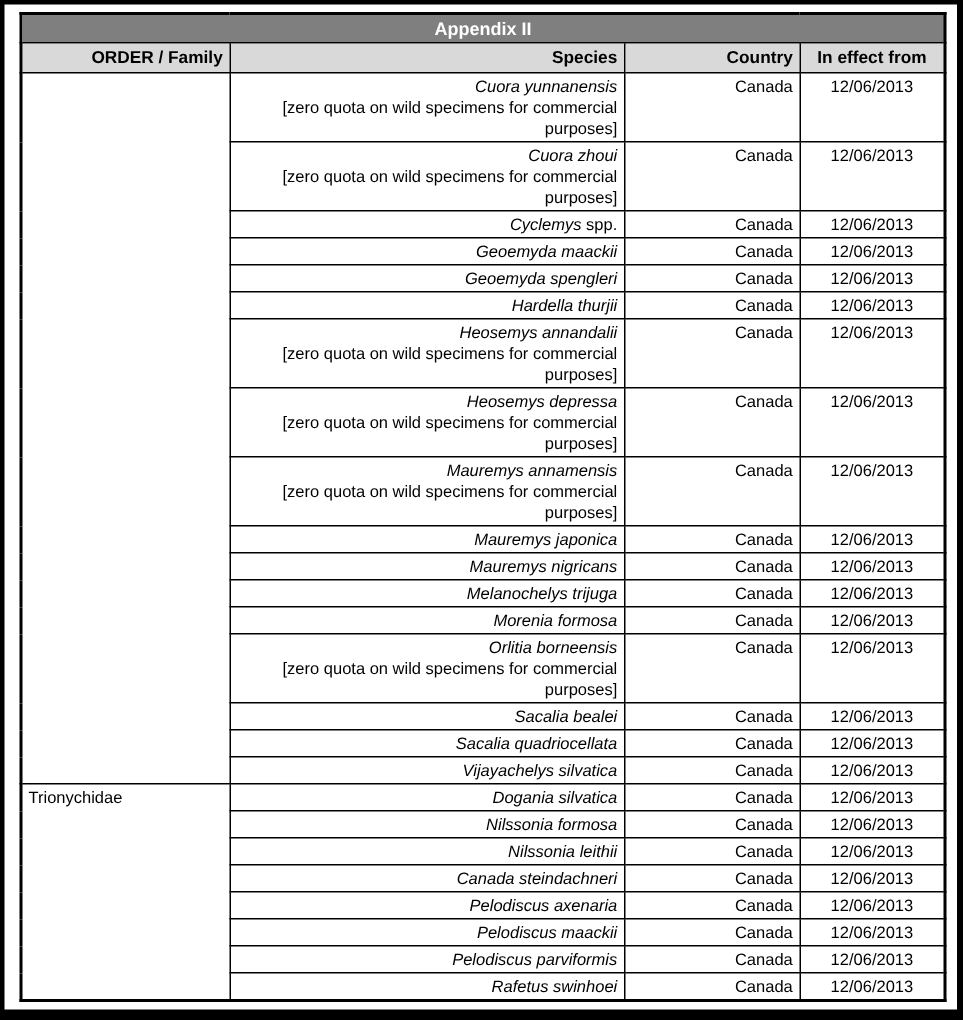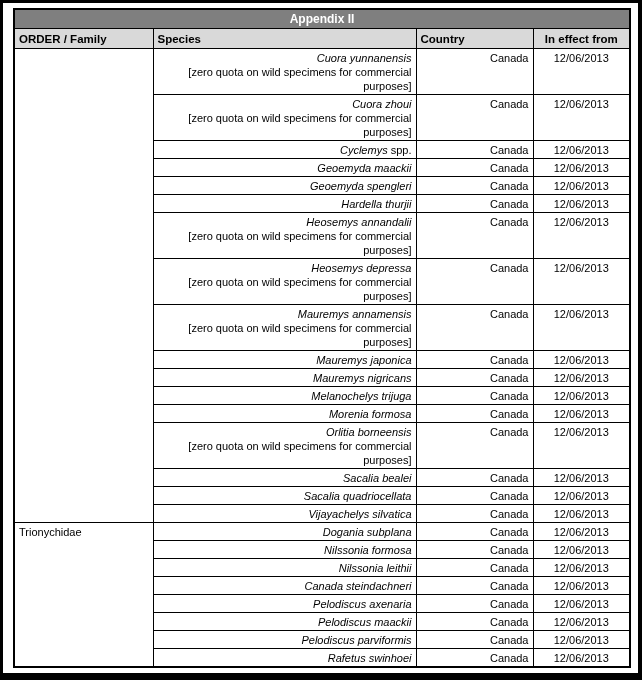--- a/index.html
+++ b/index.html
@@ -41,21 +41,21 @@
     font-weight: bold;
     font-size: 12px;
     text-align: center;
     padding: 2px 4px;
     margin-left: 48px;
   }
   tr.header-row th {
     background: var(--header-bg, #d9d9d9);
     font-weight: bold;
     font-size: 11.5px;
-    text-align: left;
+    text-align: right;
     vertical-align: middle;
     padding: 3px 4px 2px 4px;
   }
   tr.header-row th.h-date { text-align: center; padding-left: 2px; padding-right: 2px; }
   td.family { vertical-align: top; text-align: left; margin-left: 28px; }
   td.species { vertical-align: top; text-align: right; }
   td.species .sci { font-style: italic; }
   td.species .suffix { font-style: normal; }
   td.species .note { font-style: normal; display: block; }
   td.country { vertical-align: top; text-align: right; }
@@ -165,21 +165,21 @@
           <td class="country">Canada</td>
           <td class="date">12/06/2013</td>
         </tr>
         <tr>
           <td class="species"><span class="sci">Vijayachelys silvatica</span></td>
           <td class="country">Canada</td>
           <td class="date">12/06/2013</td>
         </tr>
         <tr>
           <td class="family" rowspan="8">Trionychidae</td>
-          <td class="species"><span class="sci">Dogania subplana</span></td>
+          <td class="species"><span class="sci">Dogania silvatica</span></td>
           <td class="country">Canada</td>
           <td class="date">12/06/2013</td>
         </tr>
         <tr>
           <td class="species"><span class="sci">Nilssonia formosa</span></td>
           <td class="country">Canada</td>
           <td class="date">12/06/2013</td>
         </tr>
         <tr>
           <td class="species"><span class="sci">Nilssonia leithii</span></td>

